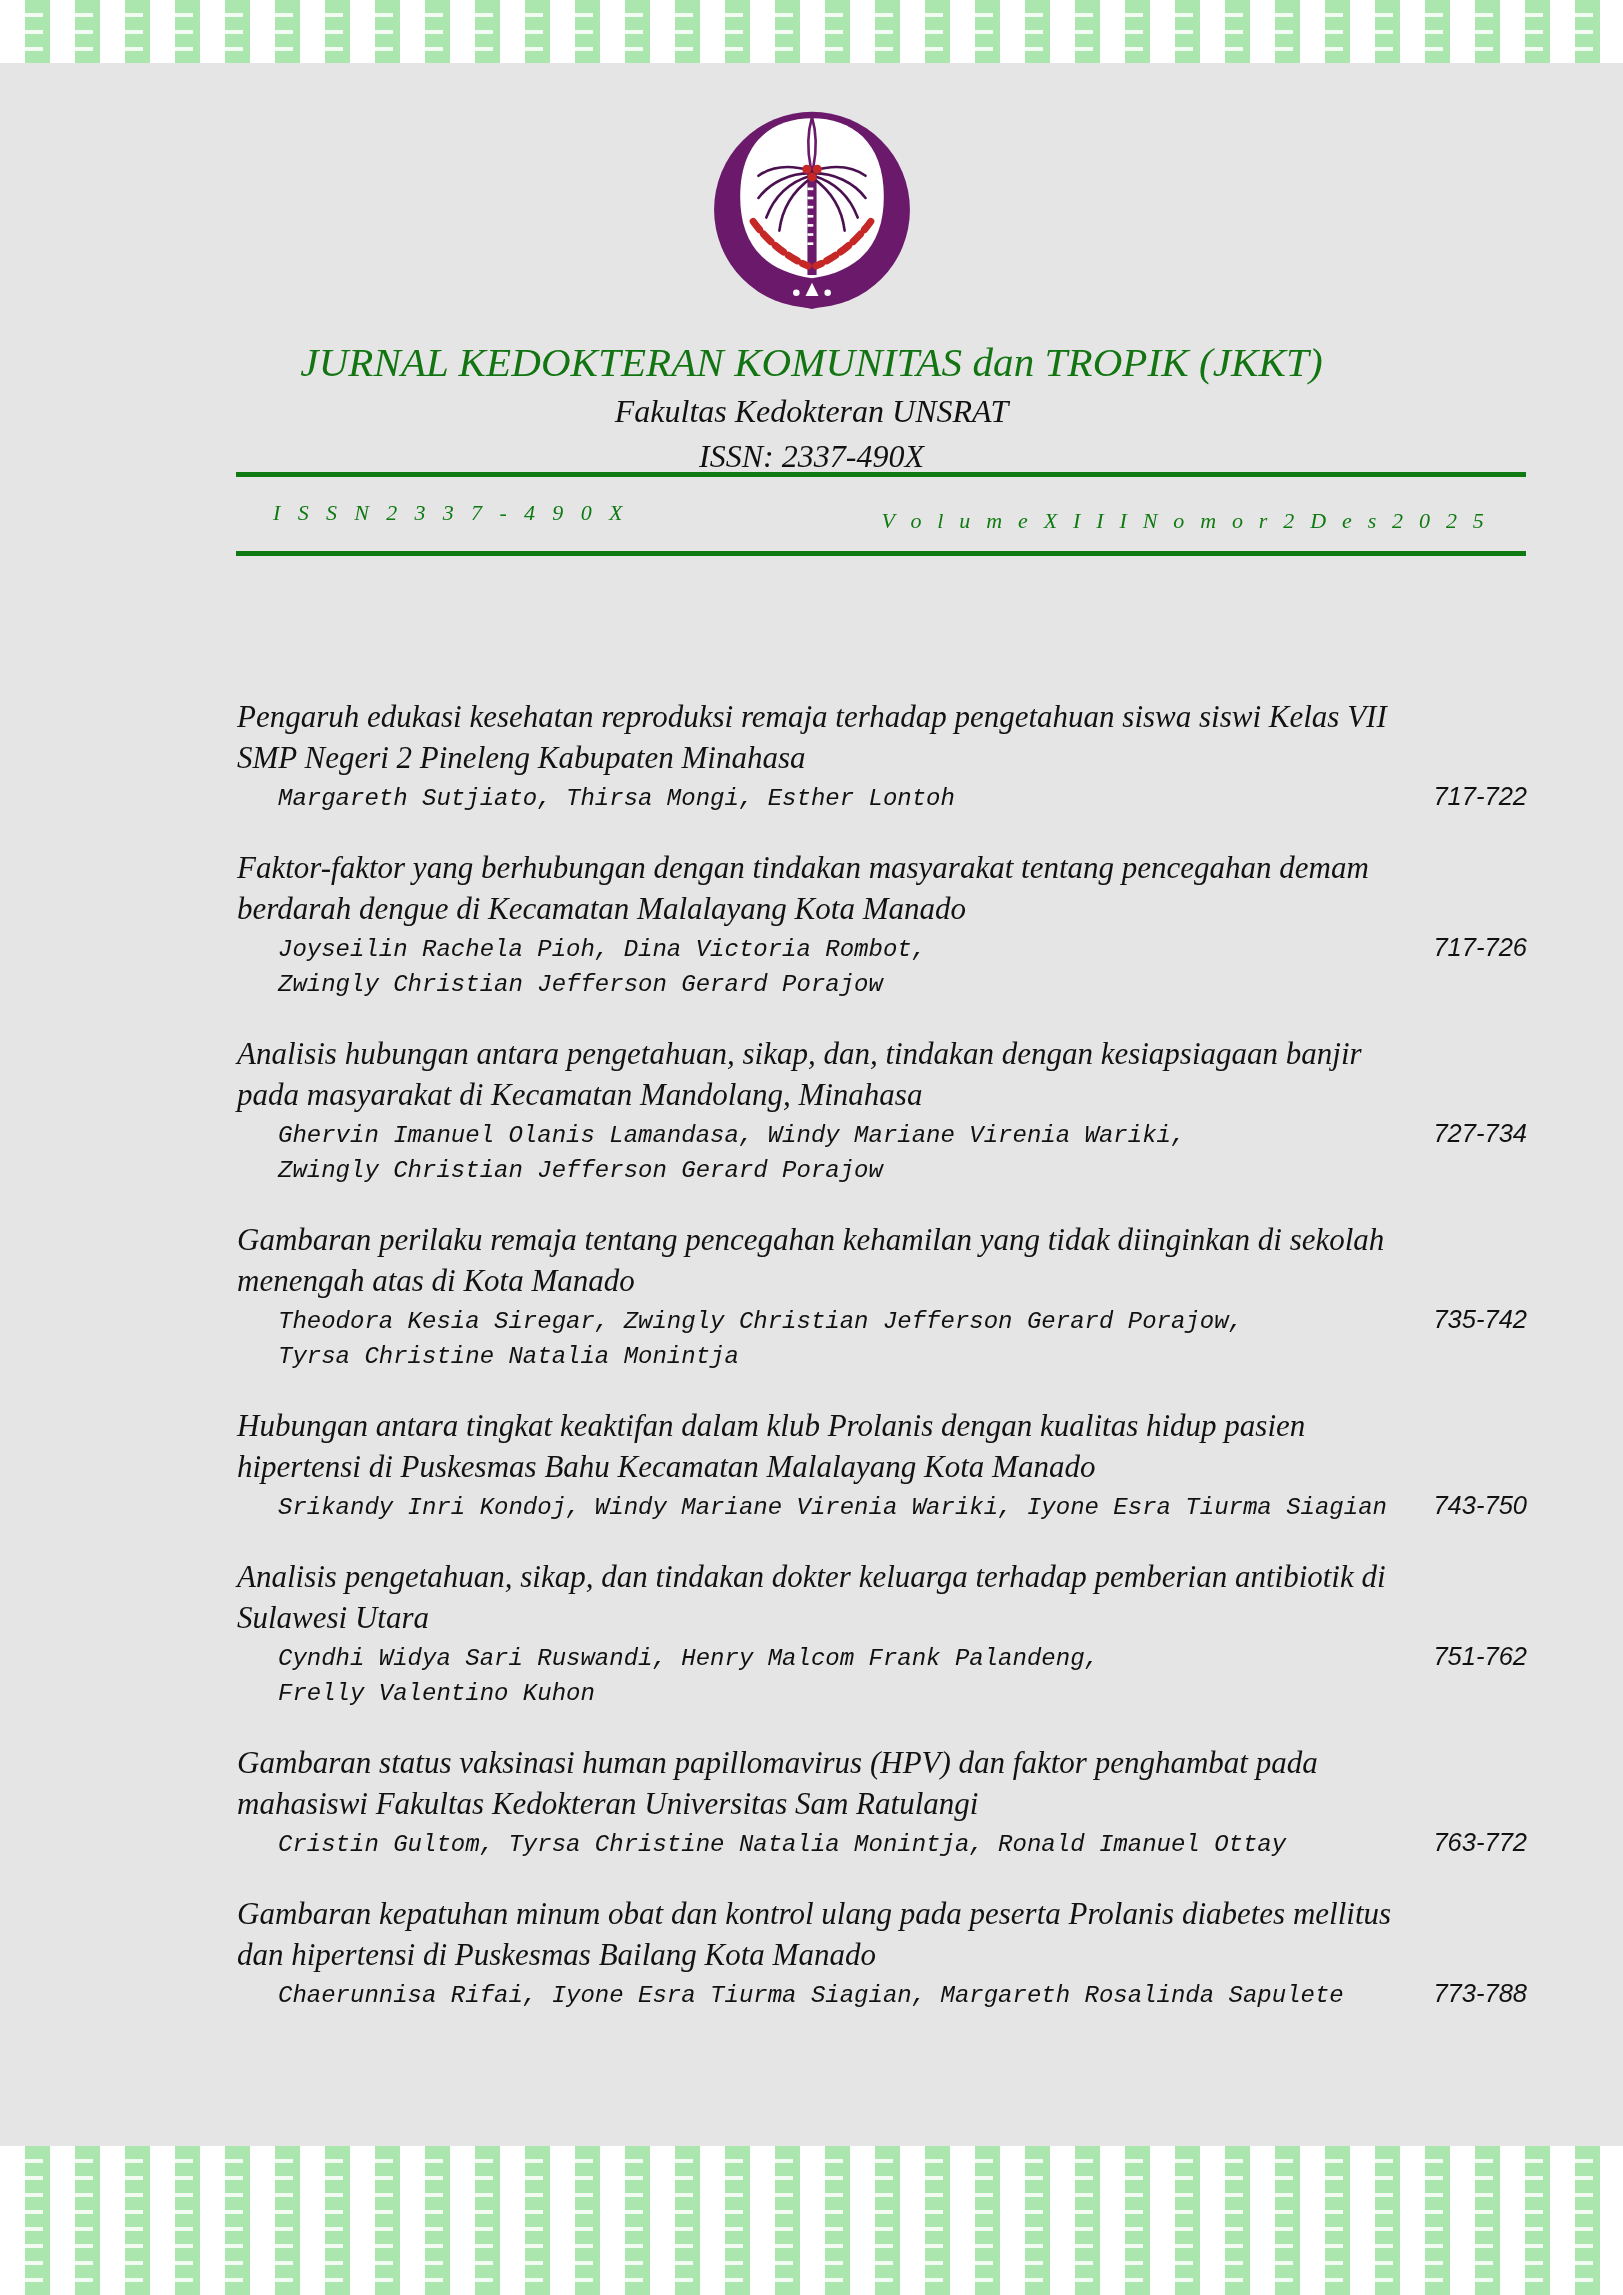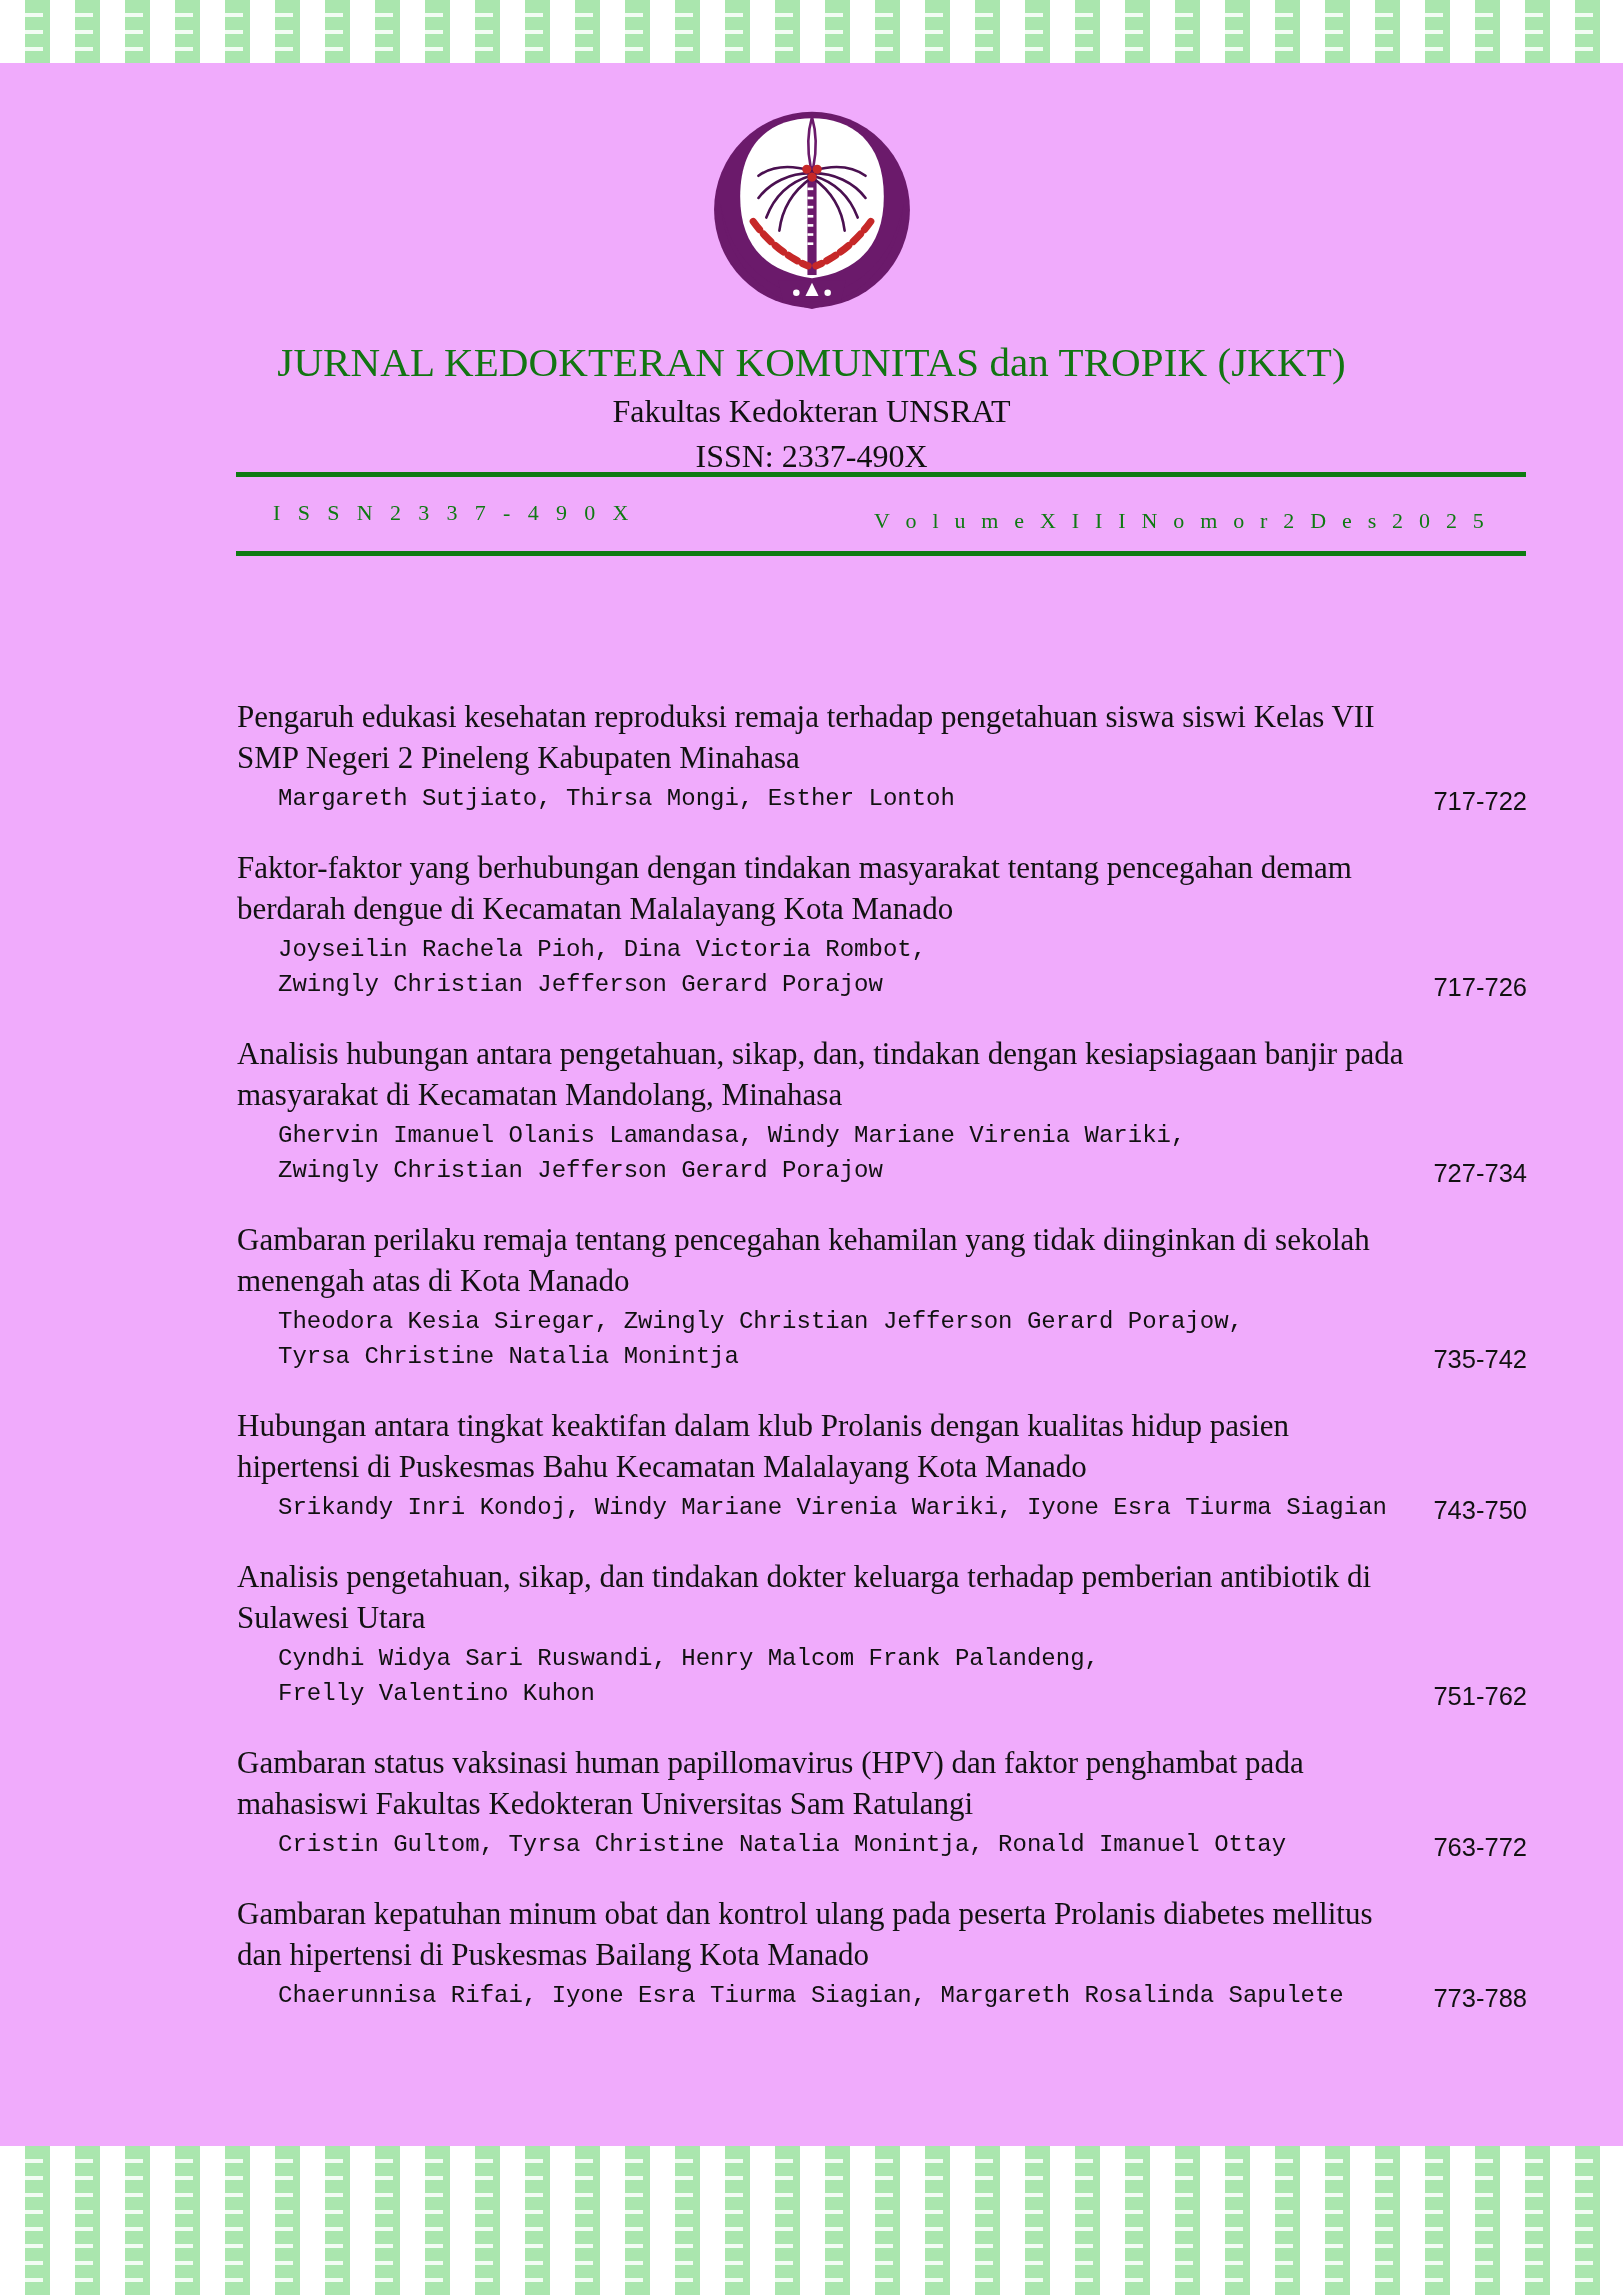--- a/index.html
+++ b/index.html
@@ -5,23 +5,24 @@
 <style>
   html, body {
     margin: 0;
     padding: 0;
     background: #ffffff;
   }
   .page {
     position: relative;
     width: 1623px;
     height: 2295px;
-    background: #f0abfc;
+    background: #e5e5e5;
     overflow: hidden;
     font-family: "Liberation Serif", "DejaVu Serif", serif;
+    font-style: italic;
   }
 
   
   .band {
     position: absolute;
     left: 0;
     width: 1623px;
     background-color: #aae6ae;
     background-image:
       linear-gradient(to right, #ffffff 0 17px, transparent 17px 50px),
@@ -133,21 +134,21 @@
   }
   .entry-title {
     font-family: "Liberation Serif", "DejaVu Serif", serif;
     font-size: 31px;
     line-height: 1.33;
     color: #121212;
     max-width: 1171px;
   }
   .entry-body {
     display: flex;
-    align-items: flex-end;
+    align-items: flex-start;
     justify-content: space-between;
     margin-top: 3.9px;
     gap: 12px;
   }
   .authors {
     font-family: "Liberation Mono", "DejaVu Sans Mono", monospace;
     font-size: 24px;
     line-height: 1.45;
     color: #111111;
     padding-left: 41px;

